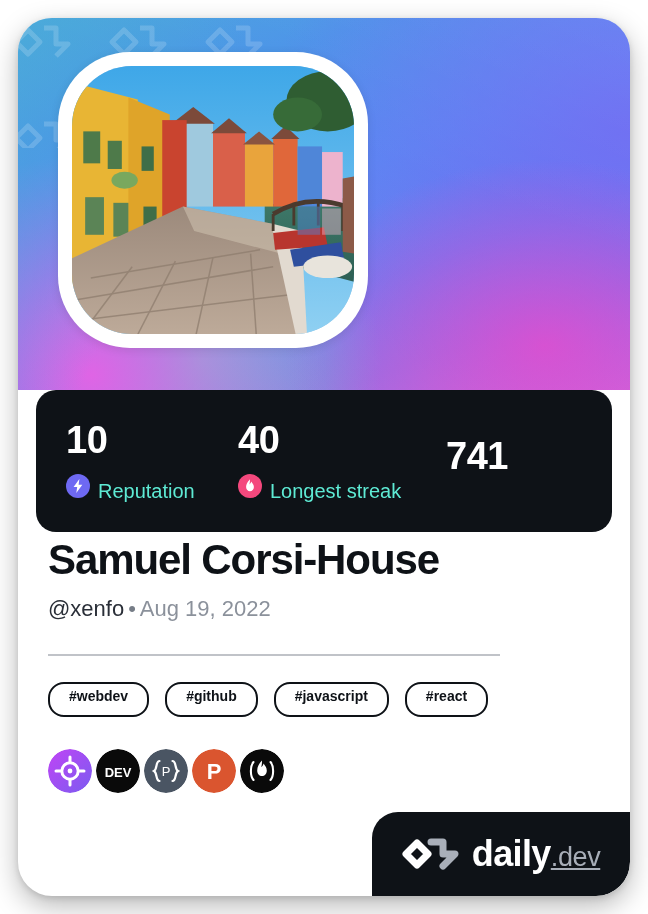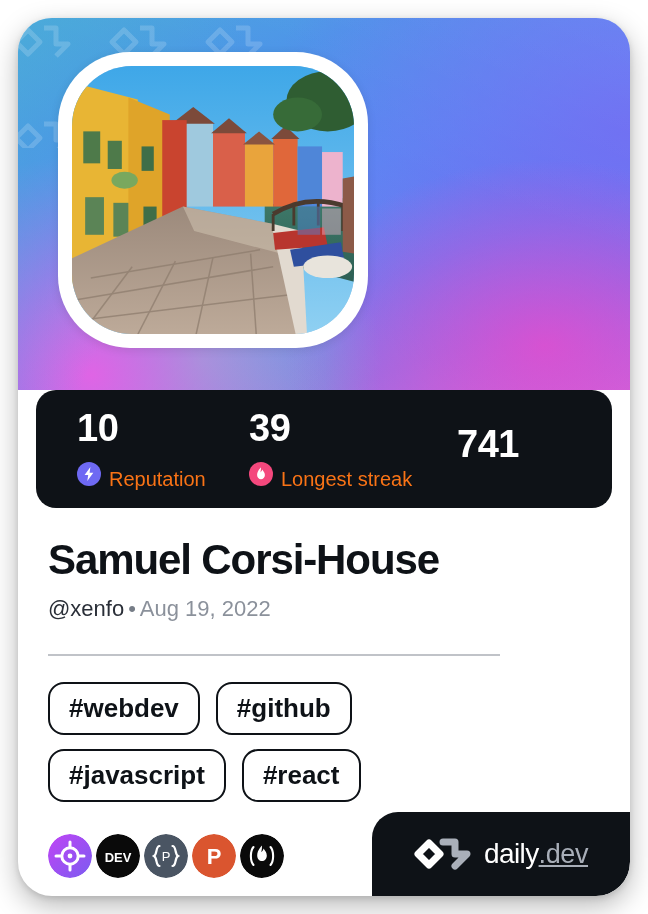--- a/index.html
+++ b/index.html
@@ -63,26 +63,26 @@
     overflow: hidden;
     position: relative;
     background: #9ec6e6;
   }
   .avatar-img svg { display: block; width: 100%; height: 100%; }
 
   
   .stats {
     position: absolute;
     left: 18px; top: 372px;
-    width: 576px; height: 118px;
+    width: 576px; height: 142px;
     background: #0e1217;
     border-radius: 20px;
     display: flex;
     align-items: center;
-    padding: 0 41px;
+    padding: 0 30px;
   }
   .stat { flex: 0 0 auto; }
   .stat:nth-child(1) { width: 172px; }
   .stat:nth-child(2) { width: 208px; }
   .stat:nth-child(3) { width: auto; }
   .stat-value {
     font-size: 38px;
     font-weight: 700;
     color: #ffffff;
     letter-spacing: -0.5px;
@@ -90,21 +90,21 @@
     margin-bottom: 11px;
   }
   .stat-label-row {
     display: flex;
     align-items: center;
     gap: 8px;
   }
   .stat-icon { width: 24px; height: 24px; flex: 0 0 24px; }
   .stat-label {
     font-size: 20px;
-    color: #f97316;
+    color: #5eead4;
     line-height: 1;
     white-space: nowrap;
     margin-top: 11px;
   }
 
   
   .body { position: absolute; left: 0; top: 490px; width: 512px; }
   .name {
     margin: 30px 0 0 30px;
     font-size: 42px;
@@ -130,22 +130,22 @@
 
   .tags {
     margin: 26px 30px 0 30px;
     display: flex;
     flex-wrap: wrap;
     gap: 14px 16px;
   }
   .tag {
     border: 2px solid #0e1217;
     border-radius: 16px;
-    padding: 11px 19px 12px;
-    font-size: 26px;
+    padding: 5px 19px 12px;
+    font-size: 14px;
     font-weight: 700;
     color: #0e1217;
     line-height: 1;
     background: #fff;
     white-space: nowrap;
   }
 
   .badges {
     margin: 32px 0 0 30px;
     display: flex;
@@ -163,21 +163,21 @@
     border-top-left-radius: 26px;
     border-bottom-right-radius: 34px;
     display: flex;
     align-items: center;
     justify-content: center;
     gap: 12px;
   }
   .ddev-mark { width: 58px; height: 34px; }
   .ddev-word { display: flex; align-items: baseline; }
   .ddev-daily {
-    font-size: 28px; font-weight: 400; color: #ffffff;
+    font-size: 36px; font-weight: 700; color: #ffffff;
     letter-spacing: -0.6px; line-height: 1;
   }
   .ddev-dev {
     font-size: 27px; font-weight: 400; color: #a8aeb8;
     letter-spacing: -0.4px; line-height: 1; text-decoration: underline;
   }
 </style>
 </head>
 <body>
 
@@ -289,21 +289,21 @@
       <div class="stat-label-row">
         <svg class="stat-icon" viewBox="0 0 24 24">
           <circle cx="12" cy="12" r="12" fill="#6e69f3"></circle>
           <path d="M13.4 5 L7.6 13.1 H11.2 L10.3 19 L16.3 10.7 H12.6 Z" fill="#ffffff"></path>
         </svg>
         <span class="stat-label">Reputation</span>
       </div>
     </div>
 
     <div class="stat">
-      <div class="stat-value">39</div>
+      <div class="stat-value">40</div>
       <div class="stat-label-row">
         <svg class="stat-icon" viewBox="0 0 24 24">
           <circle cx="12" cy="12" r="12" fill="#f4487d"></circle>
           <path d="M12 5.2 C12 5.2 8.1 8.9 8.1 13.0 C8.1 15.4 9.9 17.2 12 17.2 C14.1 17.2 15.9 15.4 15.9 13.0 C15.9 10.8 14.2 9.2 13.3 7.6 C12.9 9.0 12.1 9.7 11.4 10.4 C11.9 8.6 12 6.9 12 5.2 Z" fill="#ffffff"></path>
         </svg>
         <span class="stat-label">Longest streak</span>
       </div>
     </div>
 
     <div class="stat">

